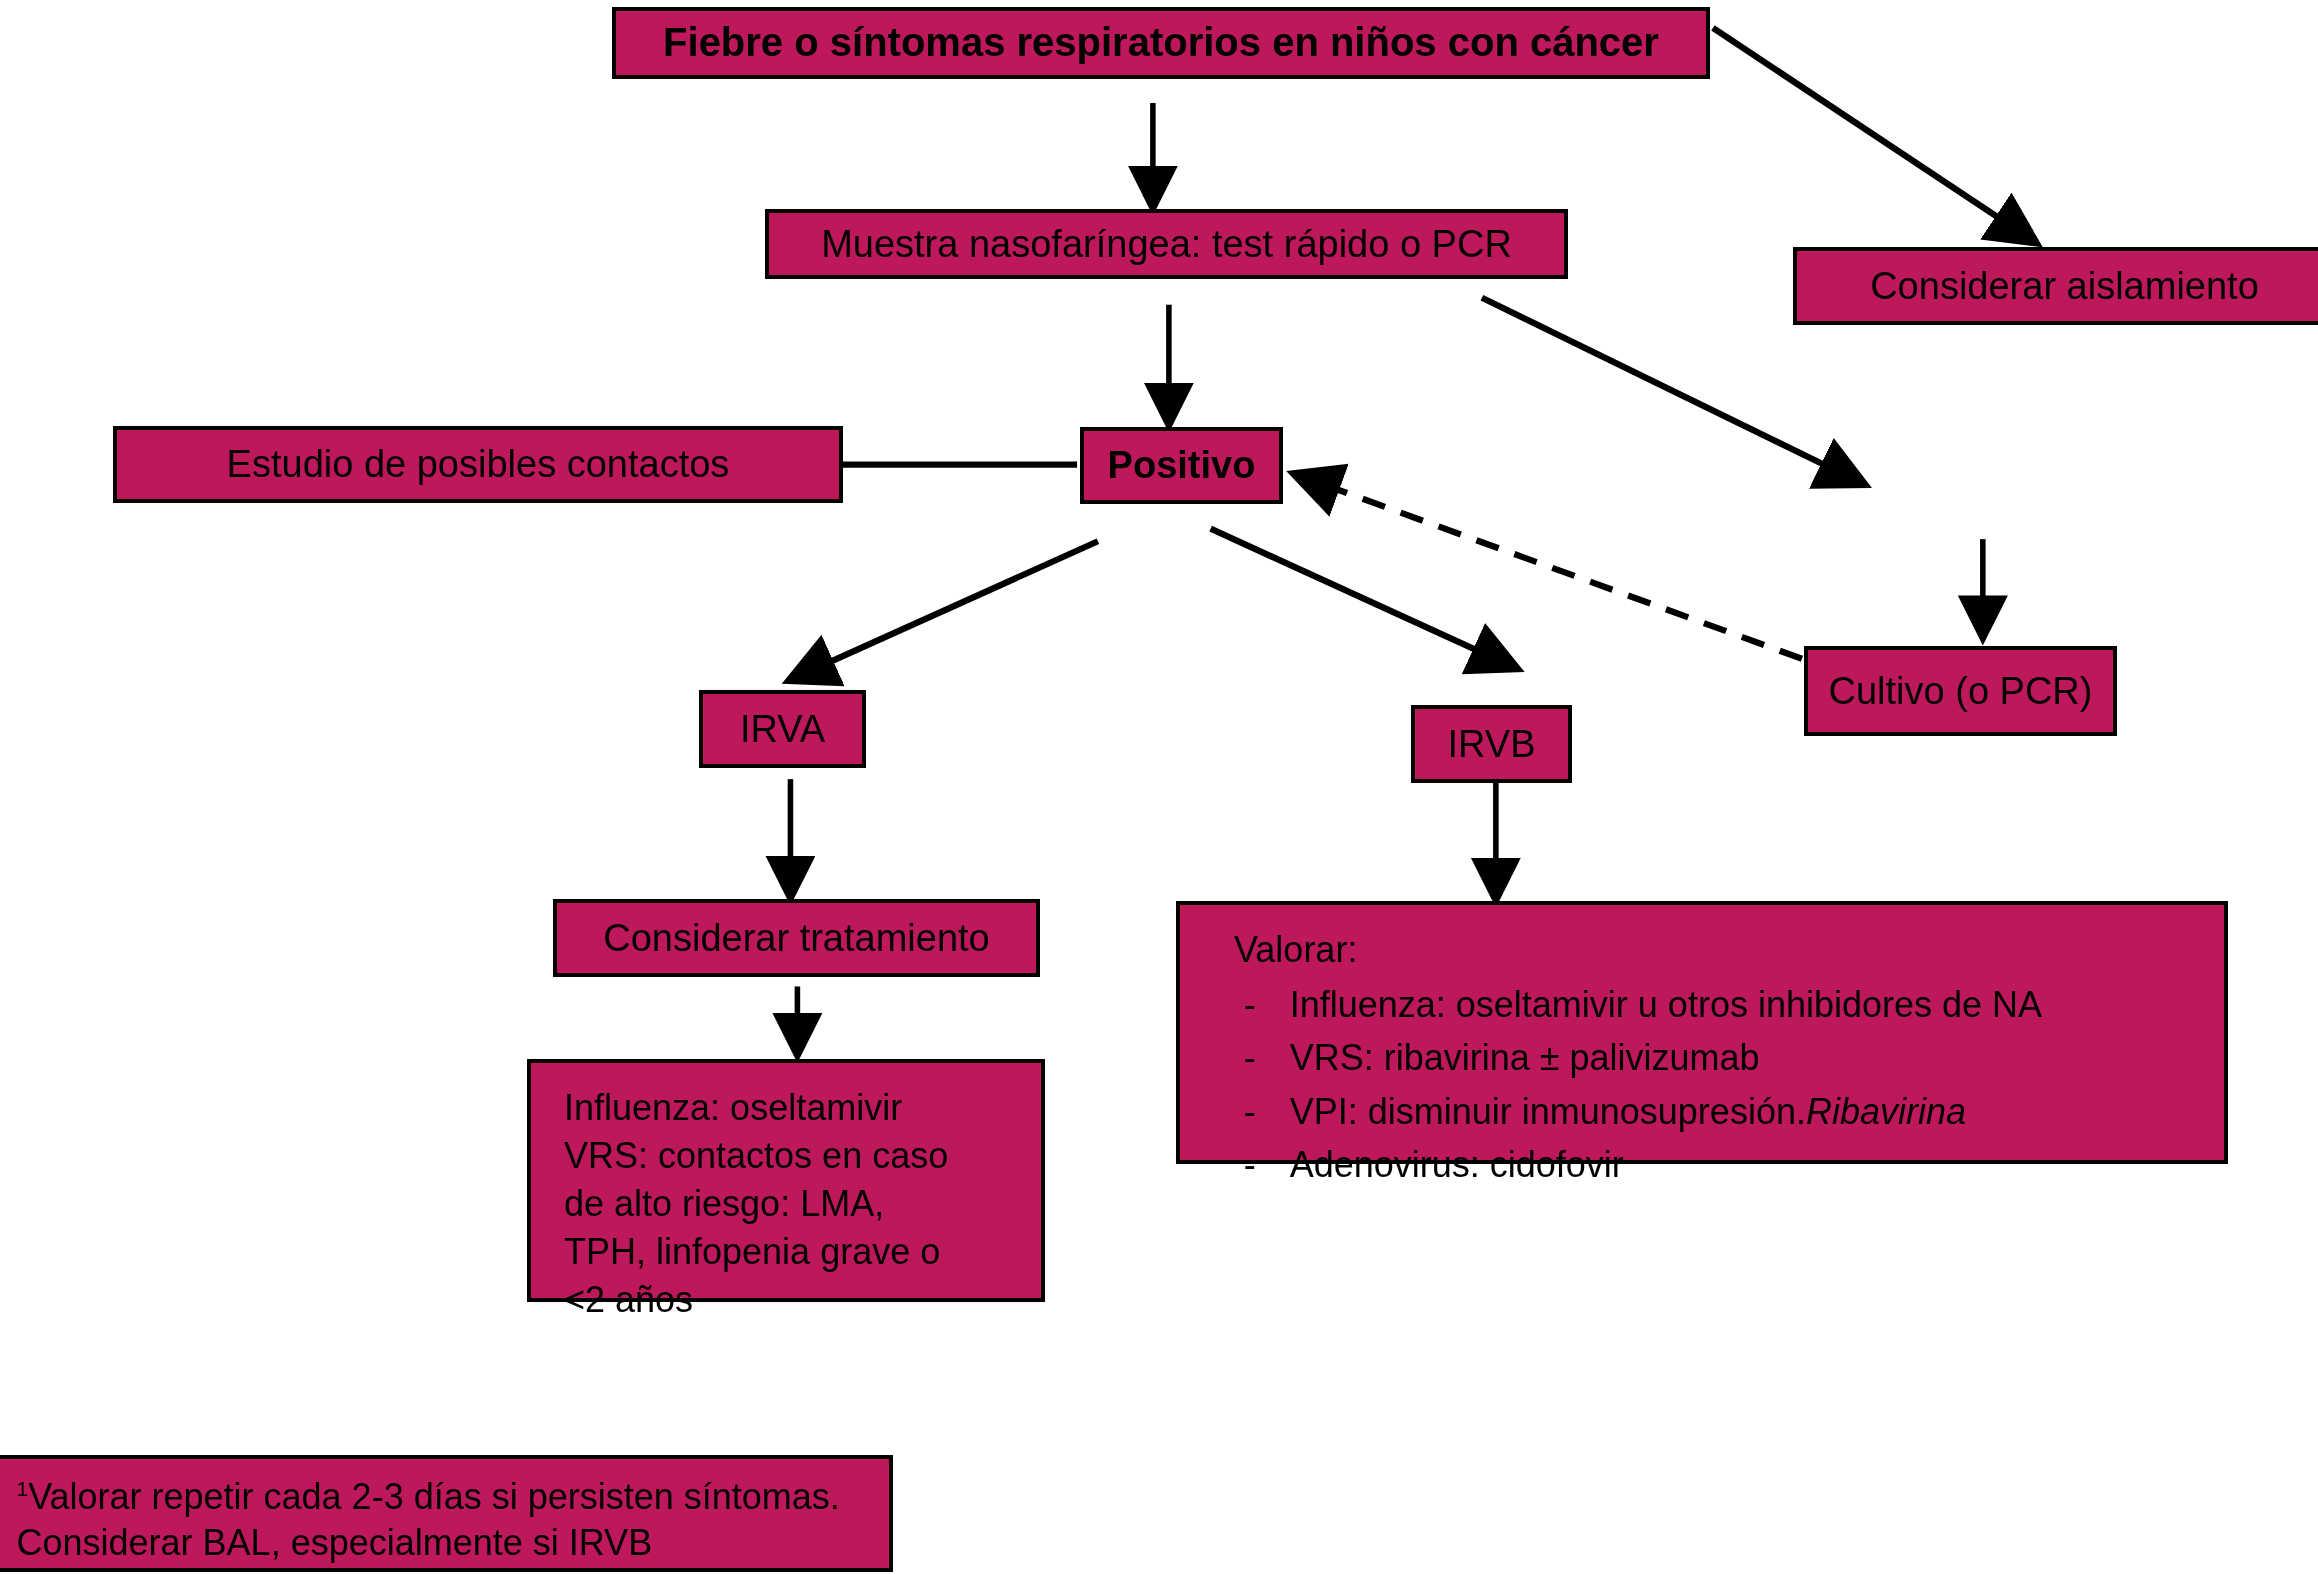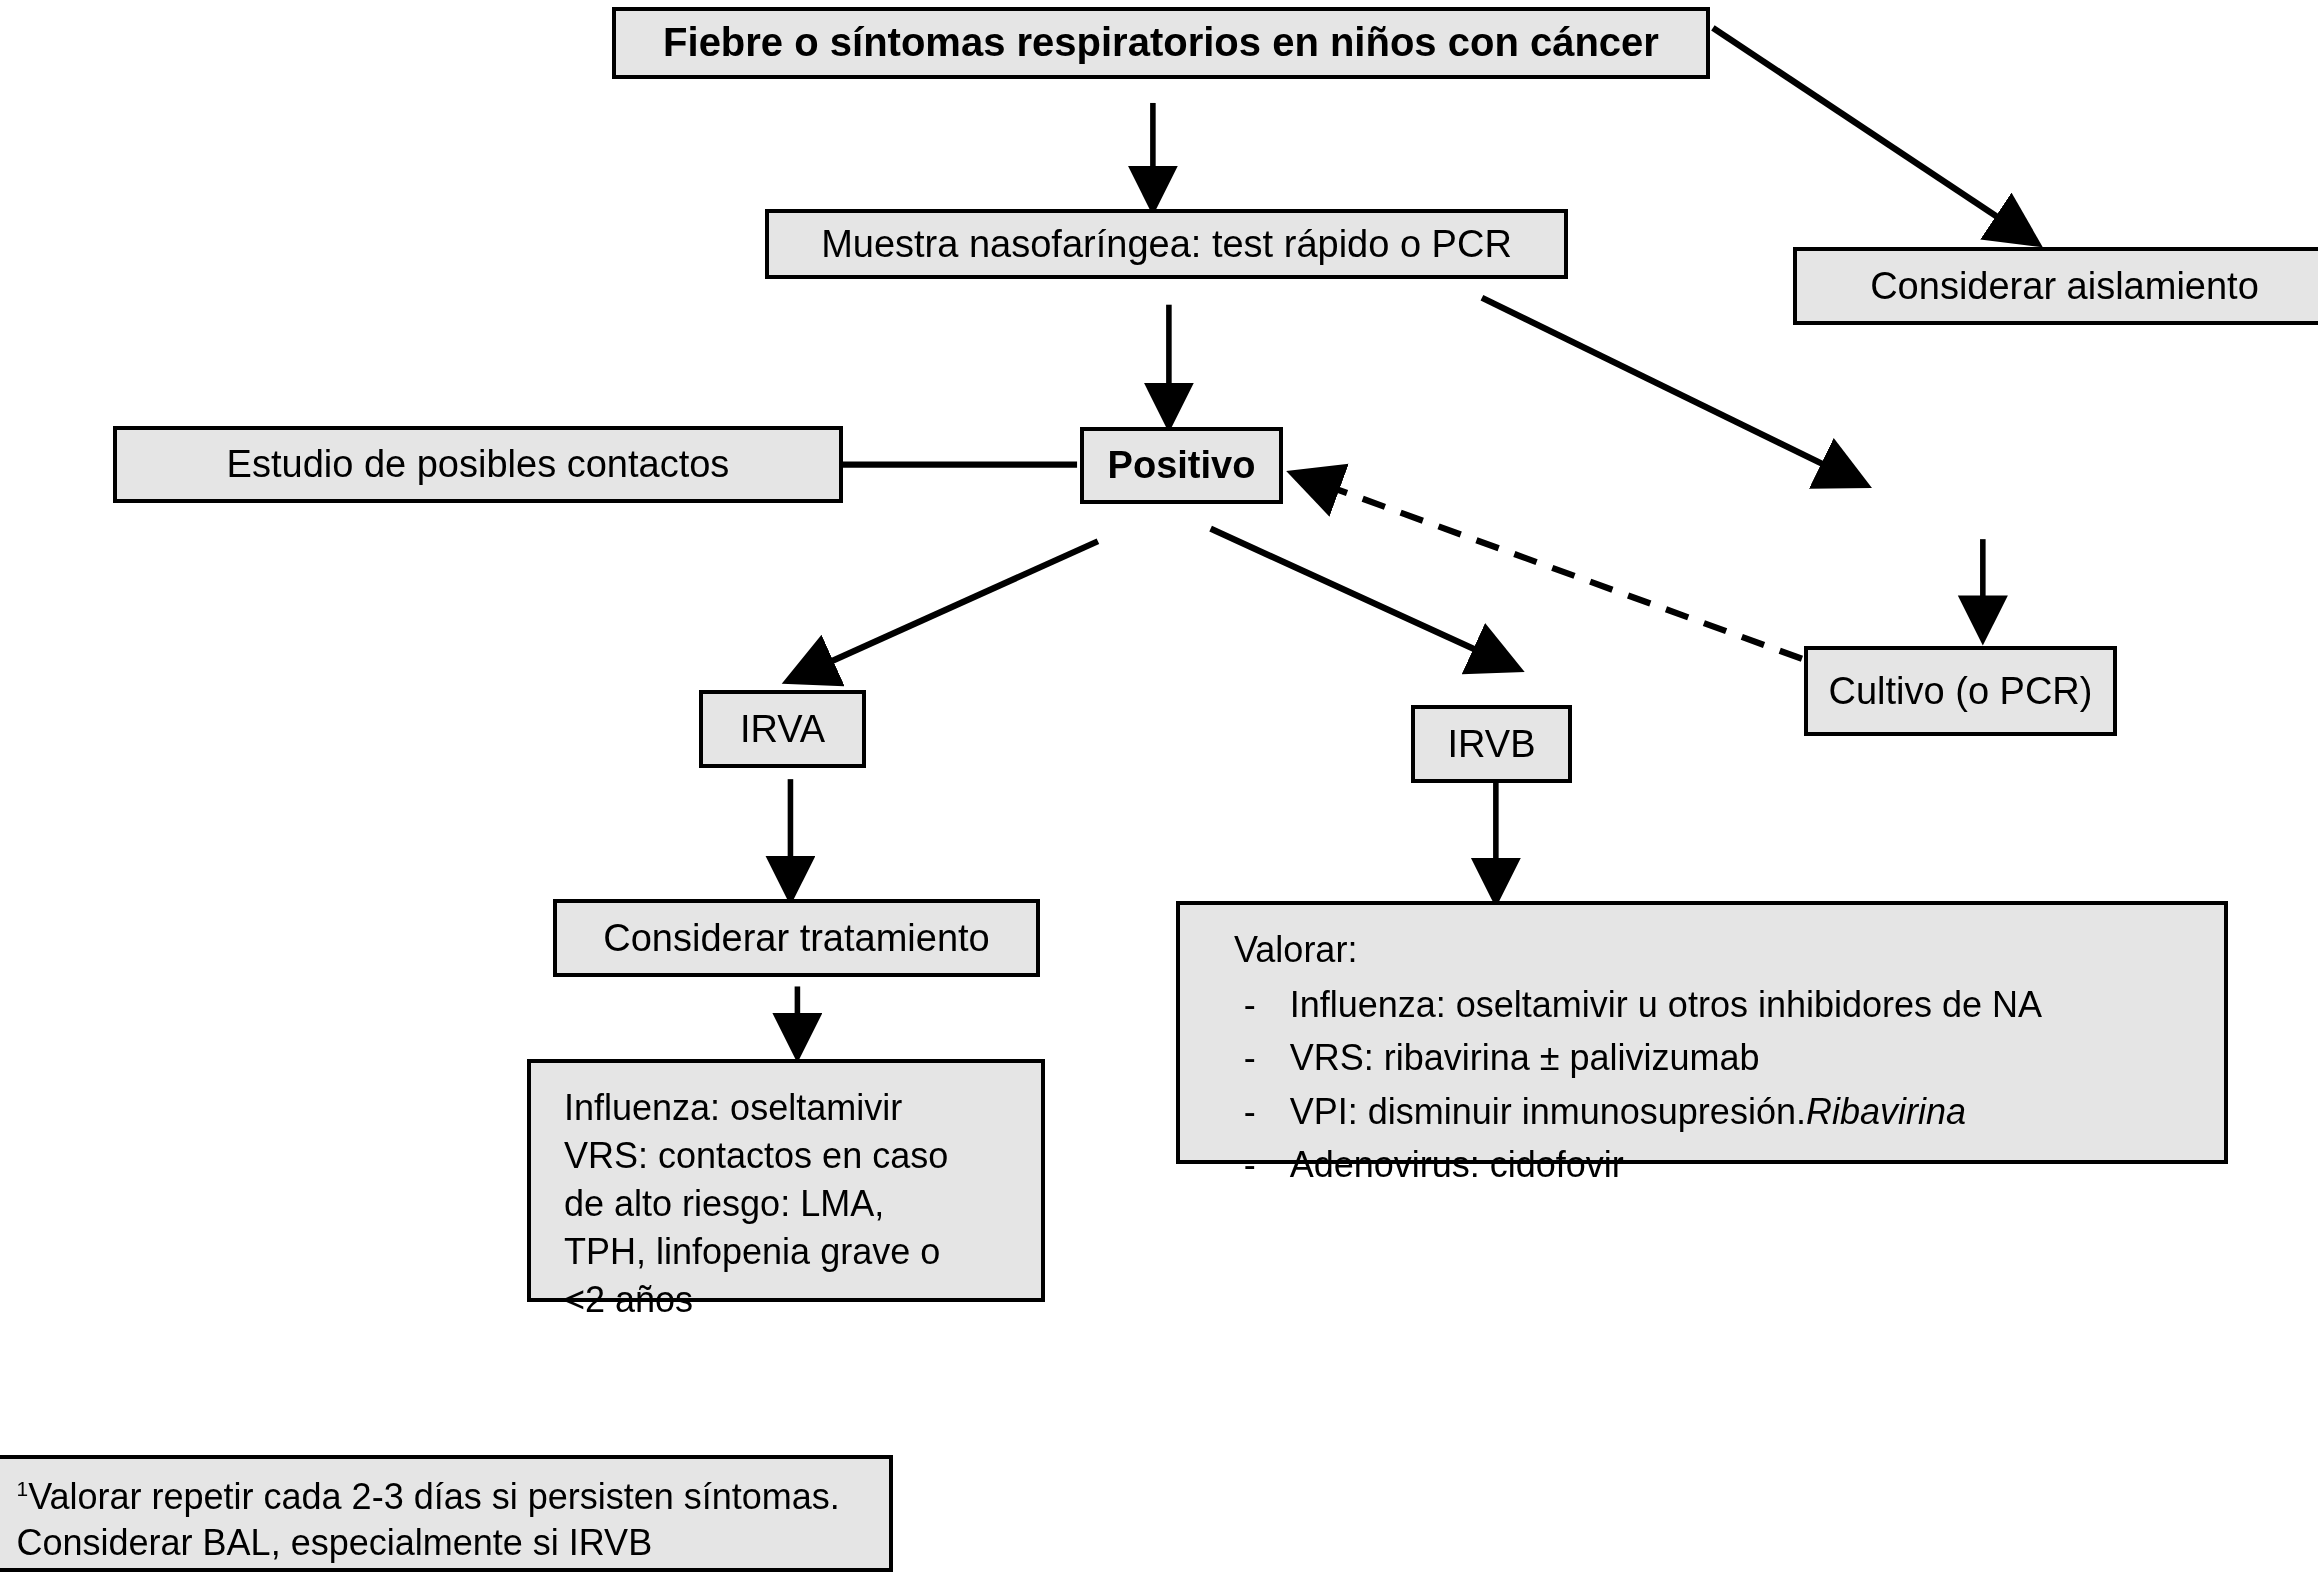--- a/index.html
+++ b/index.html
@@ -12,21 +12,21 @@
     width: 2319px;
     height: 1575px;
     background: #ffffff;
     font-family: "Liberation Sans", sans-serif;
     color: #000000;
     overflow: hidden;
   }
   .node {
     position: absolute;
     box-sizing: border-box;
-    background: #e5e5e5;
+    background: #be185d;
     border: 4.2px solid #000000;
     display: flex;
     align-items: center;
     justify-content: center;
     text-align: center;
     line-height: 1.18;
     font-size: 38px;
     z-index: 3;
   }
   .node.bold { font-weight: bold; }

